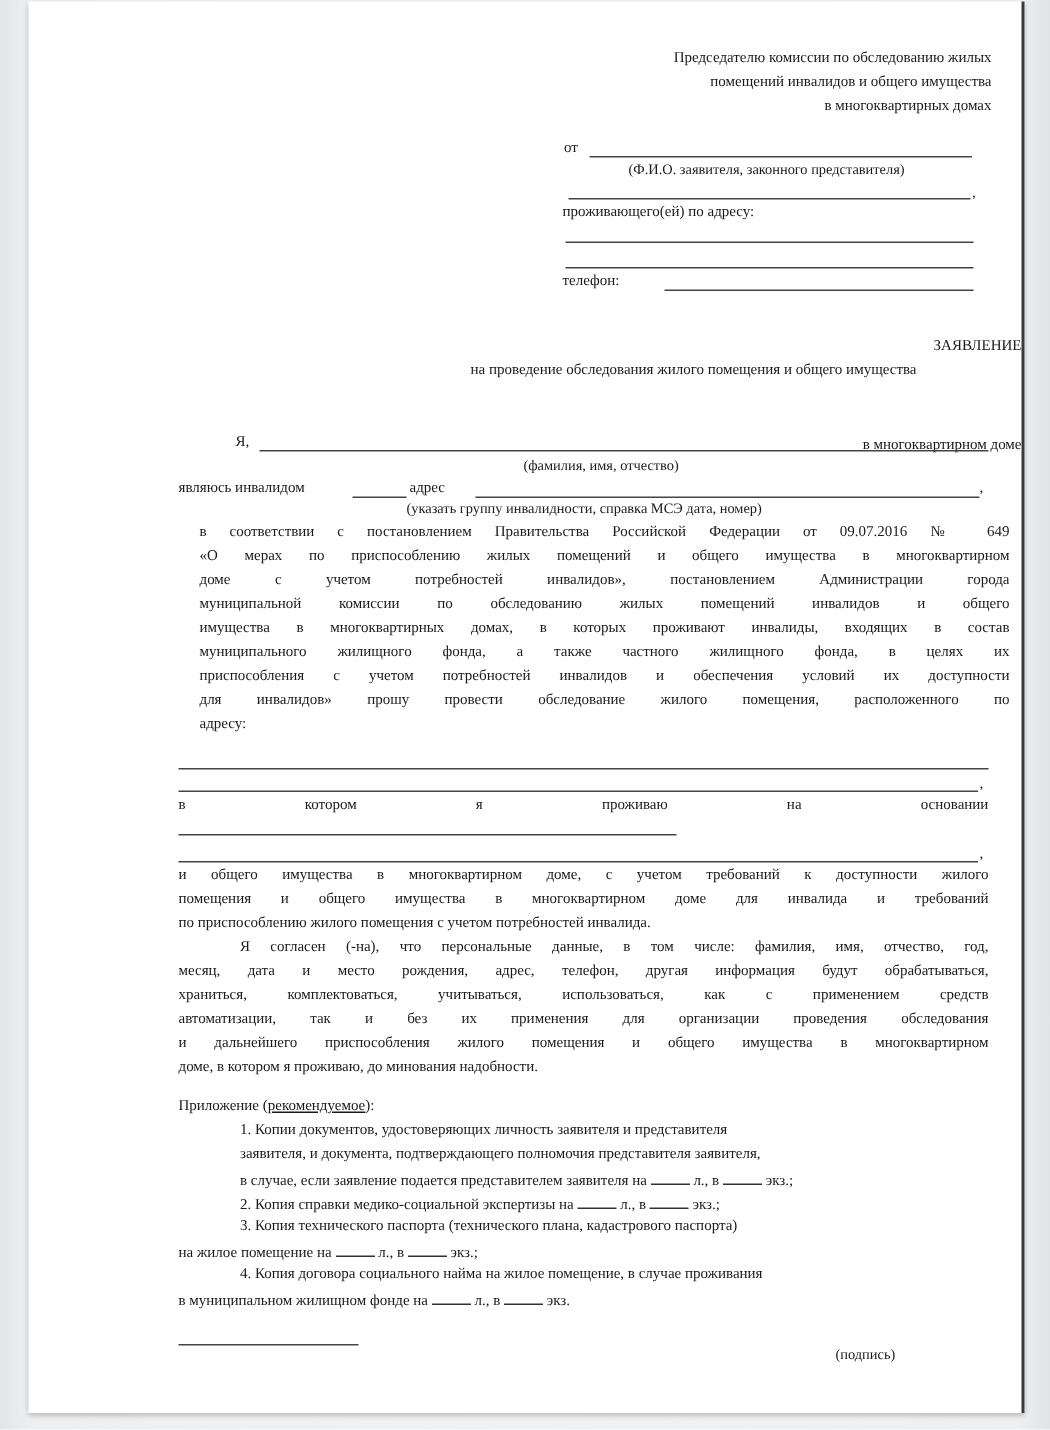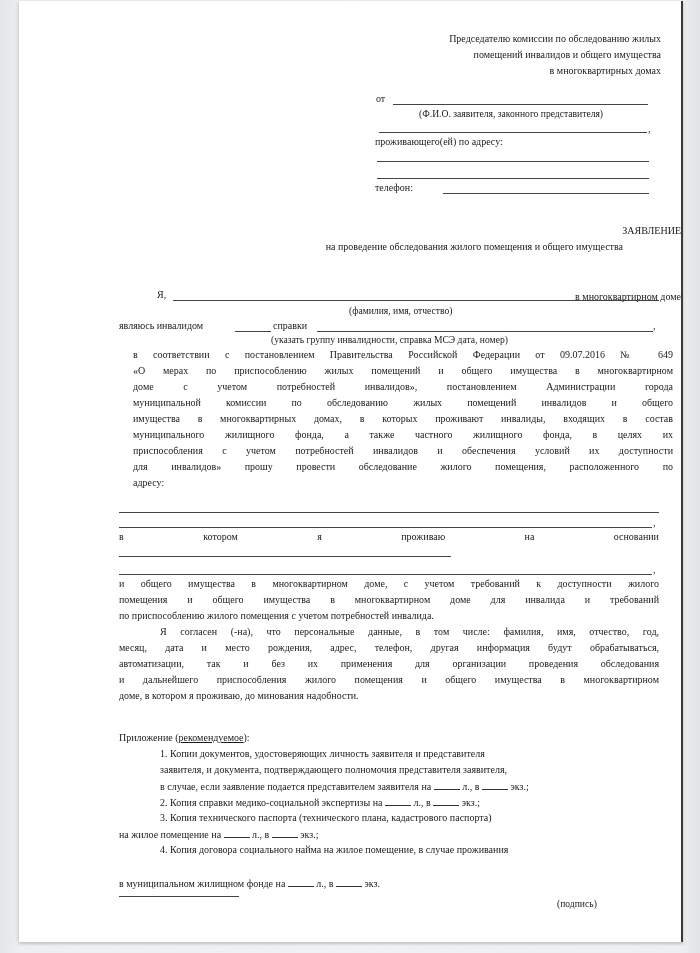--- a/index.html
+++ b/index.html
@@ -42,30 +42,30 @@
   <span class="abs small" style="left:400px; top:107px;">(Ф.И.О. заявителя, законного представителя)</span>
   <div class="line" style="left:360px; top:131px; width:268px;"></div>
   <span class="abs t" style="left:629px; top:120px;">,</span>
   <span class="abs t" style="left:356px; top:133px;">проживающего(ей) по адресу:</span>
   <div class="line" style="left:358px; top:160px; width:272px;"></div>
   <div class="line" style="left:358px; top:177px; width:272px;"></div>
   <span class="abs t" style="left:356px; top:179px;">телефон:</span>
   <div class="line" style="left:424px; top:192px; width:206px;"></div>
 
   <div class="abs t center" style="left:0; top:222px; width:662px;">ЗАЯВЛЕНИЕ</div>
-  <div class="abs t center" style="left:0; top:238px; width:592px;padding-left:12px;">на проведение обследования  жилого помещения и общего имущества</div>
+  <div class="abs t center" style="left:0; top:238px; width:592px;">на проведение обследования  жилого помещения и общего имущества</div>
   <div class="abs t center" style="left:0; top:254px; width:662px;margin-top:34px;">в многоквартирном доме</div>
 
   <span class="abs t" style="left:138px; top:286px;">Я,</span>
   <div class="line" style="left:154px; top:299px; width:486px;"></div>
   <span class="abs small" style="left:330px; top:304px;">(фамилия, имя, отчество)</span>
 
   <span class="abs t" style="left:100px; top:317px;">являюсь инвалидом</span>
   <div class="line" style="left:216px; top:330px; width:36px;"></div>
-  <span class="abs t" style="left:254px; top:317px;">справки</span>
+  <span class="abs t" style="left:254px; top:317px;">адрес</span>
   <div class="line" style="left:298px; top:330px; width:336px;"></div>
   <span class="abs t" style="left:634px; top:317px;">,</span>
   <span class="abs small" style="left:252px; top:333px;">(указать группу инвалидности, справка МСЭ дата, номер)</span>
 
   <div class="abs t" style="left:100px; top:346px; width:540px; white-space:normal;margin-left:14px;">
     <div class="just">в соответствии с постановлением Правительства Российской Федерации от 09.07.2016 № 649</div>
     <div class="just">«О мерах по приспособлению жилых помещений и общего имущества в многоквартирном</div>
     <div class="just">доме с учетом потребностей инвалидов», постановлением Администрации города</div>
     <div class="just">муниципальной комиссии по обследованию жилых помещений инвалидов и общего</div>
     <div class="just">имущества в многоквартирных домах, в которых проживают инвалиды, входящих в состав</div>
@@ -93,20 +93,21 @@
 
   <div class="abs t" style="left:100px; top:575px; width:540px; white-space:normal;">
     <div class="just">и общего имущества в многоквартирном доме, с учетом требований к доступности жилого</div>
     <div class="just">помещения и общего имущества в многоквартирном доме для инвалида и требований</div>
     <div>по приспособлению жилого помещения с учетом потребностей инвалида.</div>
   </div>
 
   <div class="abs t" style="left:100px; top:623px; width:540px; white-space:normal;">
     <div class="just" style="padding-left:41px;">Я согласен (-на), что персональные данные, в том числе: фамилия, имя, отчество, год,</div>
     <div class="just">месяц, дата и место рождения, адрес, телефон, другая информация будут обрабатываться,</div>
+    <div class="just">хранить­ся, комплектоваться, учитываться, использоваться, как с применением средств</div>
     <div class="just">автоматизации, так и без их применения для организации проведения обследования</div>
     <div class="just">и дальнейшего приспособления жилого помещения и общего имущества в многоквартирном</div>
     <div>доме, в котором я проживаю, до минования надобности.</div>
   </div>
 
   <div class="abs t" style="left:100px; top:729px;">
     <span>Приложение (</span><span class="u">рекомендуемое</span><span>):</span>
   </div>
 
   <div class="abs t" style="left:141px; top:745px;">1. Копии документов, удостоверяющих личность заявителя и представителя</div>
@@ -130,21 +131,21 @@
   <div class="abs t" style="left:141px; top:809px;">3. Копия технического паспорта (технического плана, кадастрового паспорта)</div>
   <div class="abs t" style="left:100px; top:825px;">
     <span>на жилое помещение на</span>
     <span class="blank" style="width:26px;"></span>
     <span>л., в</span>
     <span class="blank" style="width:26px;"></span>
     <span>экз.;</span>
   </div>
 
   <div class="abs t" style="left:141px; top:841px;">4. Копия договора социального найма на жилое помещение, в случае проживания</div>
-  <div class="abs t" style="left:100px; top:857px;margin-top:17px;">
+  <div class="abs t" style="left:100px; top:857px;">
     <span>в муниципальном жилищном фонде на</span>
     <span class="blank" style="width:26px;"></span>
     <span>л., в</span>
     <span class="blank" style="width:26px;"></span>
     <span>экз.</span>
   </div>
 
   <div class="line" style="left:100px; top:895px; width:120px;"></div>
   <span class="abs small" style="left:538px; top:897px;">(подпись)</span>
 </div>

